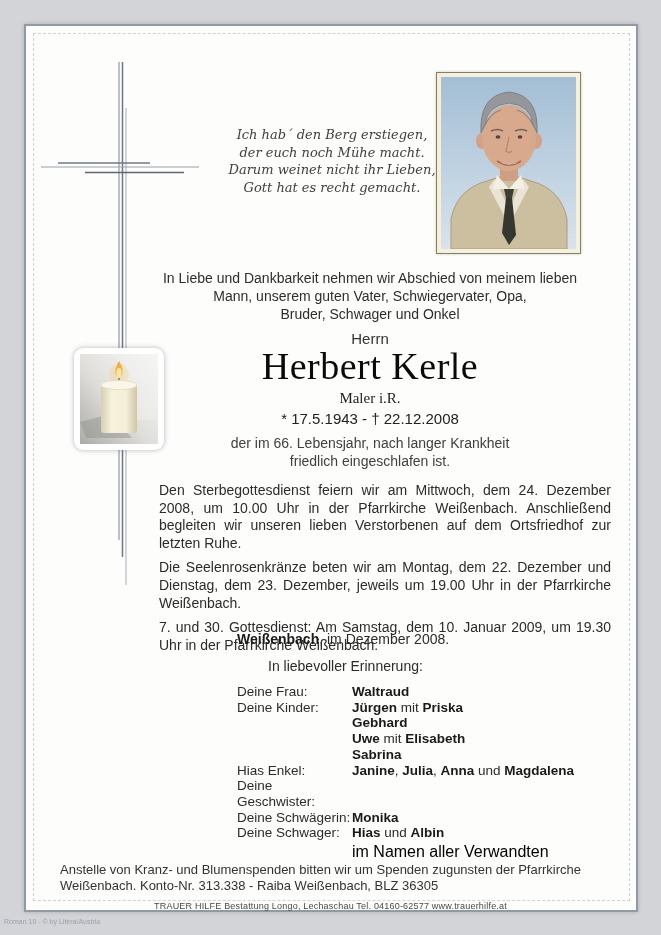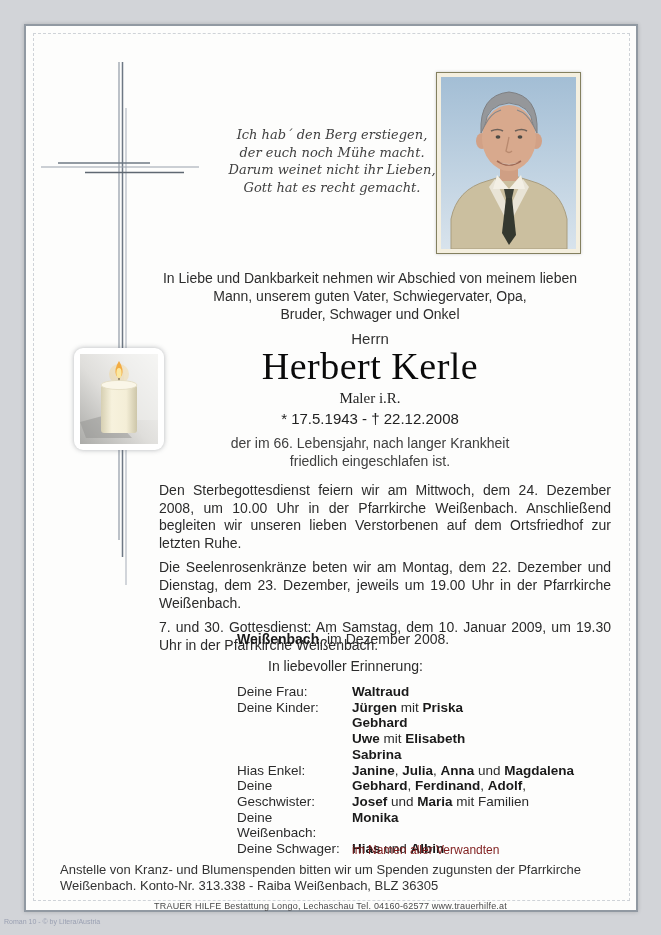--- a/index.html
+++ b/index.html
@@ -49,21 +49,21 @@
   .dates{left:130px;top:410px;width:480px;text-align:center;font-size:15px;color:#222;}
   .age{left:130px;top:434px;width:480px;text-align:center;font-size:14px;line-height:18px;color:#404040;}
   .paras{left:159px;top:482px;width:452px;text-align:justify;font-size:14px;line-height:17.6px;color:#2b2b2b;}
   .para{margin:0 0 7px 0;}
   .placedate{left:237px;top:631px;font-size:14px;color:#2b2b2b;}
   .remember{left:237px;top:658px;font-size:14px;color:#2b2b2b;margin-left:31px;}
   .family{left:237px;top:684px;font-size:13.5px;line-height:15.7px;color:#2b2b2b;}
   .frow{display:flex;}
   .flabel{width:115px;flex:none;}
   .fval span.b, .placedate .b{font-weight:bold;color:#1a1a1a;}
-  .closing{left:352px;top:843px;font-size:12px;color:#7f1d1d;}
+  .closing{left:352px;top:843px;font-size:16px;color:#000000;}
   .donation{left:60px;top:862px;width:541px;text-align:left;font-size:13px;line-height:16px;color:#333;}
   .funeral{left:60px;top:901px;width:541px;text-align:center;font-size:9px;color:#4a4a4a;letter-spacing:.2px;}
   .credit{left:4px;top:918px;font-size:7px;color:#9aa0b2;z-index:3;position:absolute;}
 </style>
 </head>
 <body>
 
 <div class="frame"></div>
 <div class="dashed"></div>
 
@@ -166,27 +166,23 @@
       </div>
     </div>
     <div class="frow">
       <span class="flabel">Hias Enkel:</span>
       <div class="fval">
         <div><span class="b">Janine</span><span>, </span><span class="b">Julia</span><span>, </span><span class="b">Anna</span><span> und </span><span class="b">Magdalena</span></div>
       </div>
     </div>
     <div class="frow">
       <span class="flabel">Deine Geschwister:</span>
-      <div class="fval">
-        <div><span class="b">Gebhard</span><span>, </span><span class="b">Ferdinand</span><span>, </span><span class="b">Adolf</span><span>,</span></div>
-        <div><span class="b">Josef</span><span> und </span><span class="b">Maria</span><span> mit Familien</span></div>
-      </div>
     </div>
     <div class="frow">
-      <span class="flabel">Deine Weißenbach:</span>
+      <span class="flabel">Deine Schwägerin:</span>
       <div class="fval">
         <div><span class="b">Monika</span></div>
       </div>
     </div>
     <div class="frow">
       <span class="flabel">Deine Schwager:</span>
       <div class="fval">
         <div><span class="b">Hias</span><span> und </span><span class="b">Albin</span></div>
       </div>
     </div>

